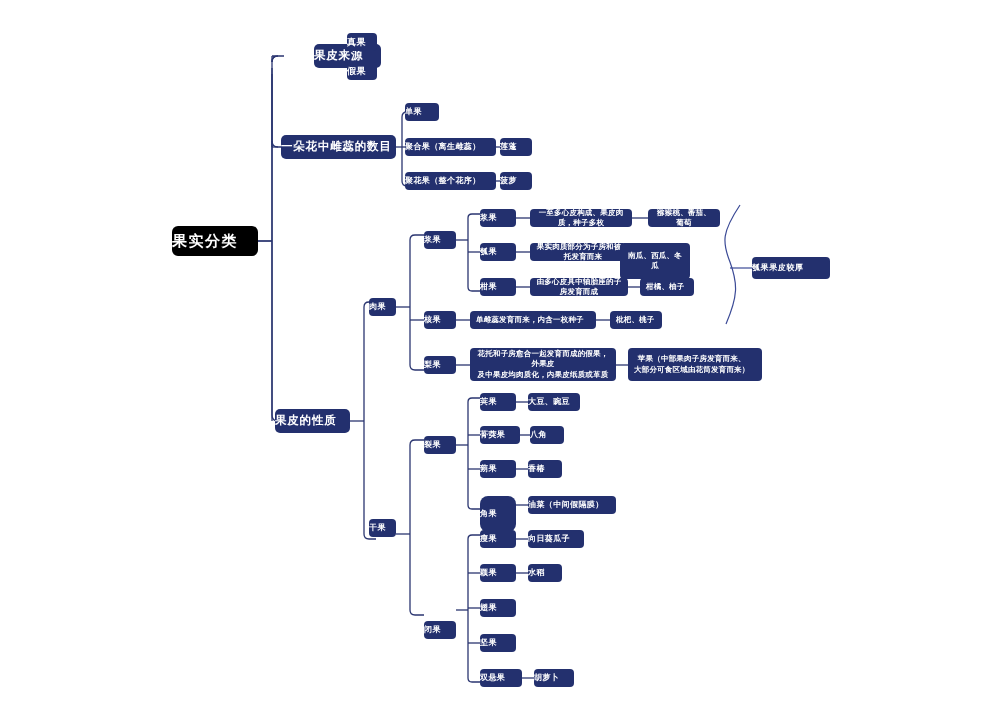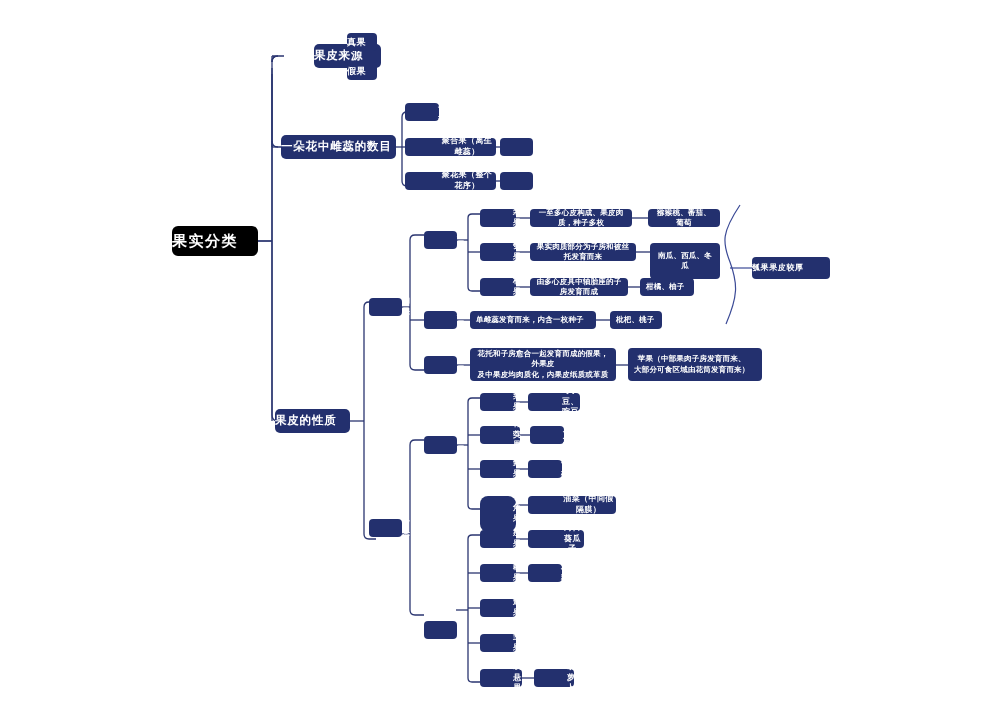--- a/index.html
+++ b/index.html
@@ -29,21 +29,21 @@
   }
   .node.root{
     background:#000000;
     border-radius:6px;
     font-size:15px;
     font-weight:bold;
     letter-spacing:1.5px;
   }
   .node.lvl1{font-size:11.5px;font-weight:bold;letter-spacing:0.8px;border-radius:5px;}
   .node.lvl2{font-size:9px;font-weight:bold;letter-spacing:0.5px;border-radius:4px;}
-  .node.lvl3{font-size:8px;font-weight:bold;letter-spacing:0.4px;border-radius:4px;padding-left:33px;}
+  .node.lvl3{font-size:8px;font-weight:bold;letter-spacing:0.4px;border-radius:4px;}
   .node.desc{font-size:7.5px;font-weight:bold;letter-spacing:0.2px;padding:2px 6px;border-radius:4px;}
   .node.note{font-size:8px;font-weight:bold;letter-spacing:0.6px;border-radius:4px;}
 </style>
 </head>
 <body>
 
 <div id="canvas">
 
   <svg id="links" viewBox="0 0 1000 720">
     <g fill="none" stroke="#2a3570" stroke-width="1.3">
@@ -195,21 +195,21 @@
   <div class="node desc" style="left:648px;top:209px;width:72px;height:18px;">
     <span>猕猴桃、番茄、葡萄</span>
   </div>
 
   <div class="node lvl3" style="left:480px;top:243px;width:36px;height:18px;">
     <span>瓠果</span>
   </div>
   <div class="node desc" style="left:530px;top:243px;width:106px;height:18px;">
     <span>果实肉质部分为子房和被丝托发育而来</span>
   </div>
-  <div class="node desc" style="left:650px;top:243px;width:70px;height:36px;">
+  <div class="node desc" style="left:620px;top:243px;width:70px;height:36px;">
     <span>南瓜、西瓜、冬瓜</span>
   </div>
 
   <div class="node lvl3" style="left:480px;top:278px;width:36px;height:18px;">
     <span>柑果</span>
   </div>
   <div class="node desc" style="left:530px;top:278px;width:98px;height:18px;">
     <span>由多心皮具中轴胎座的子房发育而成</span>
   </div>
   <div class="node desc" style="left:640px;top:278px;width:54px;height:18px;">

